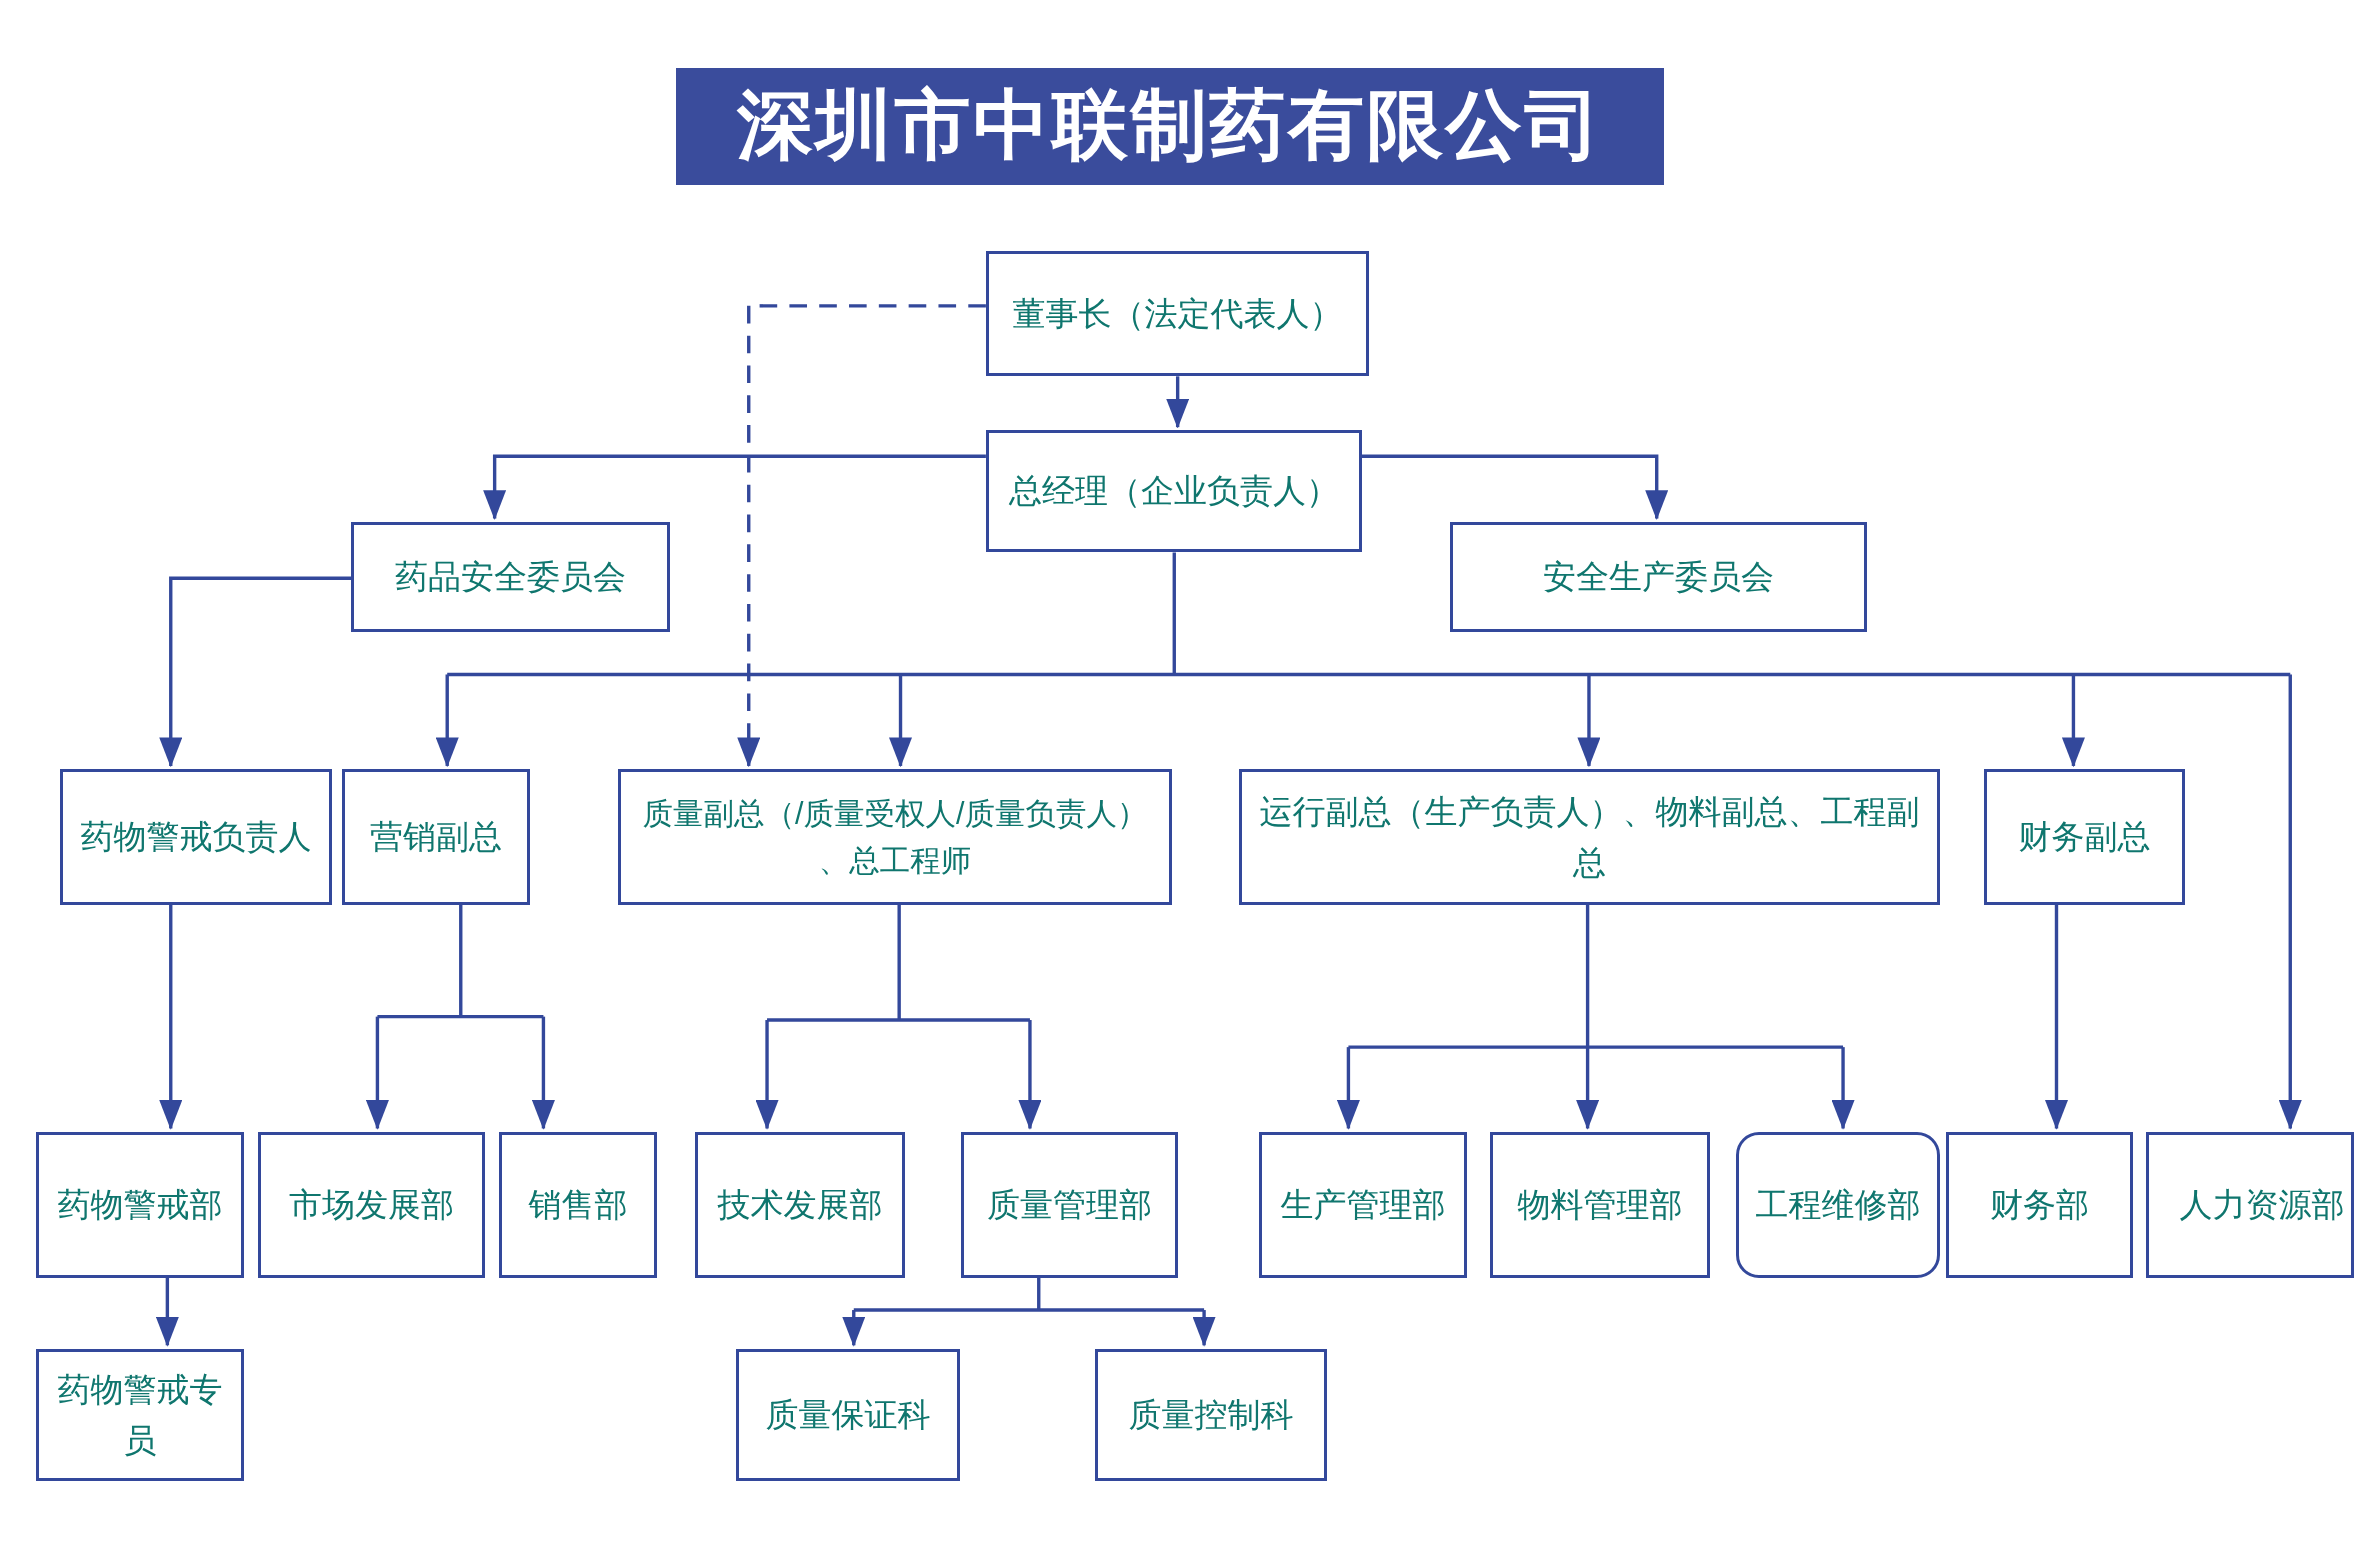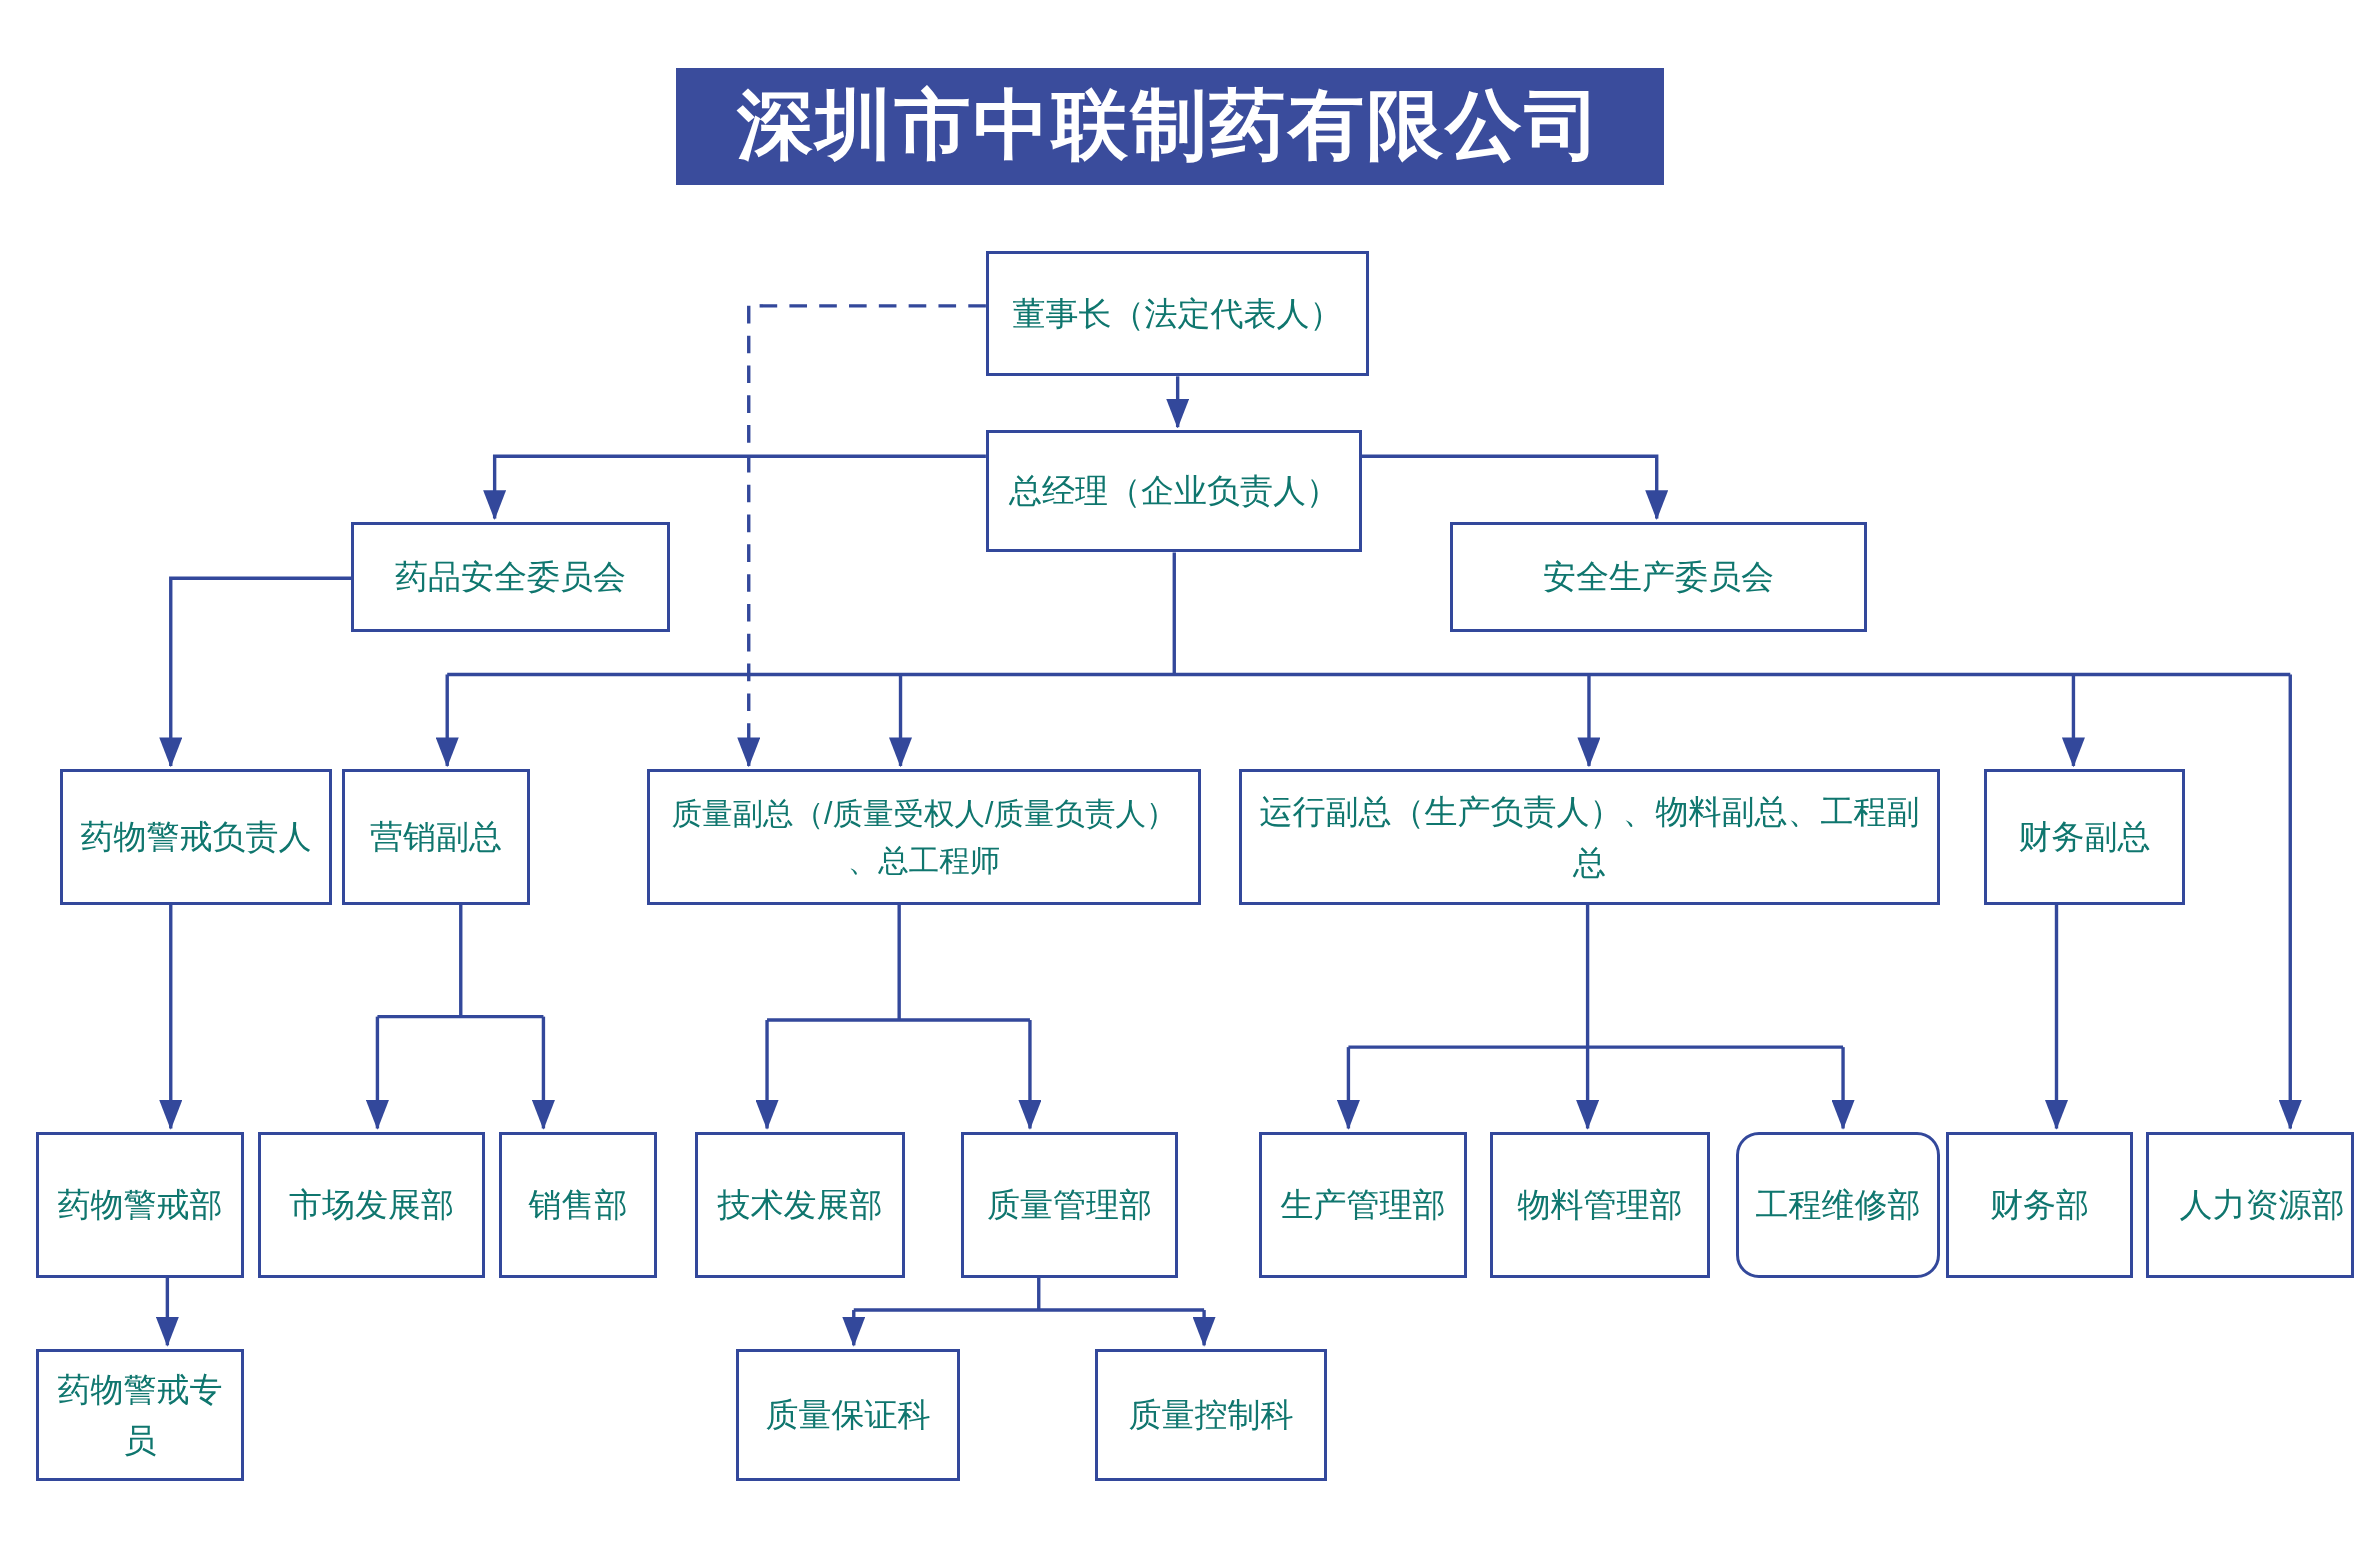--- a/index.html
+++ b/index.html
@@ -95,21 +95,21 @@
   <div class="box" style="left:1450px;top:522px;width:417px;height:110px;">
     <span class="lbl">安全生产委员会</span>
   </div>
 
   <div class="box" style="left:60px;top:769px;width:272px;height:136px;">
     <span class="lbl">药物警戒负责人</span>
   </div>
   <div class="box" style="left:342px;top:769px;width:188px;height:136px;">
     <span class="lbl">营销副总</span>
   </div>
-  <div class="box small-font" style="left:618px;top:769px;width:554px;height:136px;margin-left:29px;">
+  <div class="box small-font" style="left:618px;top:769px;width:554px;height:136px;">
     <span class="lbl">质量副总（/质量受权人/质量负责人）
 、总工程师</span>
   </div>
   <div class="box" style="left:1239px;top:769px;width:701px;height:136px;">
     <span class="lbl">运行副总（生产负责人）、物料副总、工程副总</span>
   </div>
   <div class="box" style="left:1984px;top:769px;width:201px;height:136px;">
     <span class="lbl">财务副总</span>
   </div>
 

